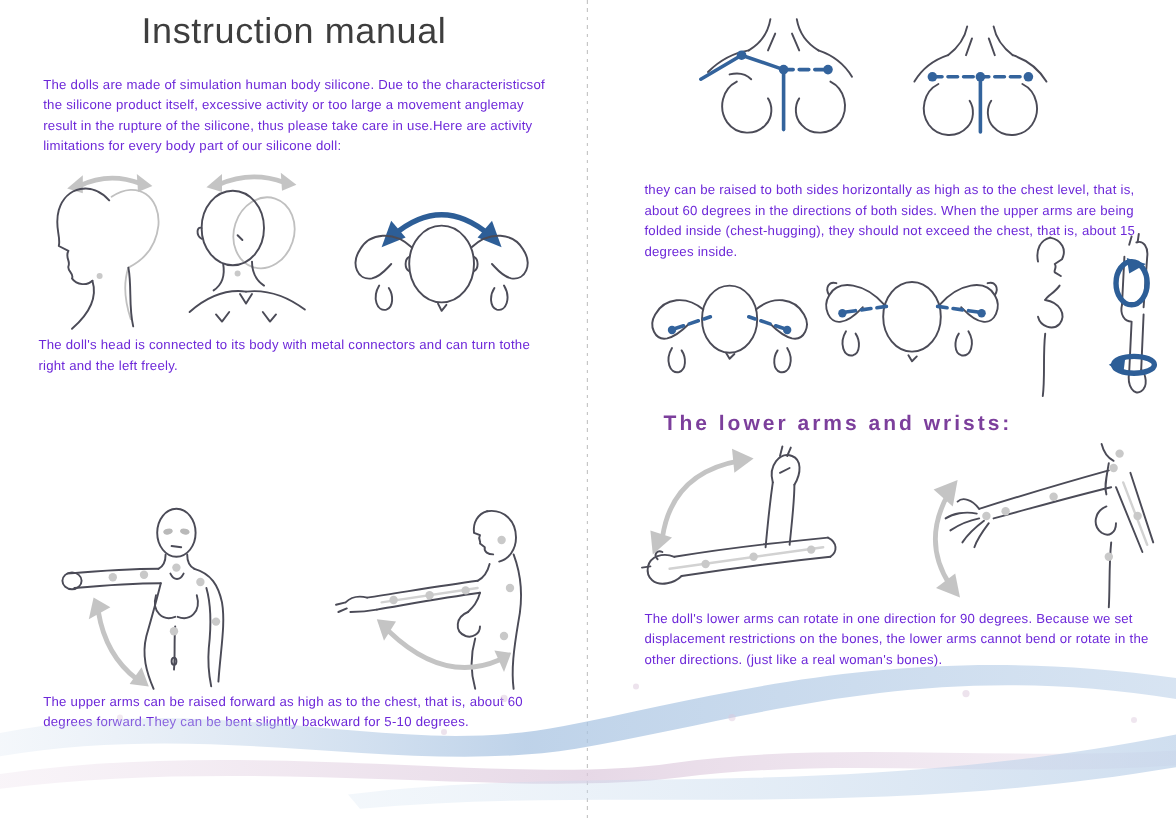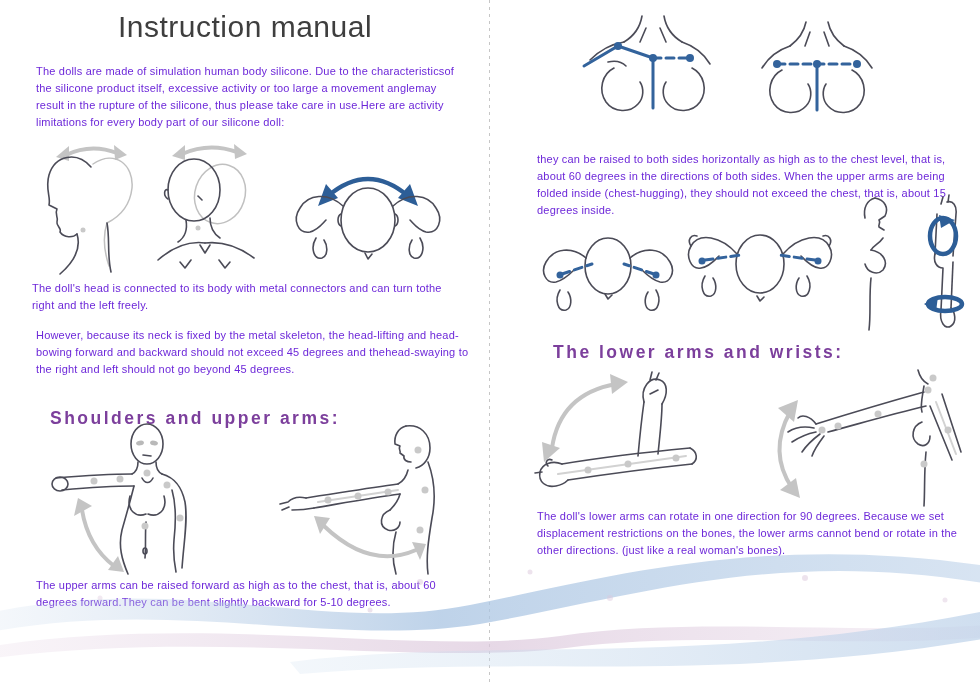--- a/index.html
+++ b/index.html
@@ -101,23 +101,21 @@
     <path class="ln" d="M28,80 C22,90 26,102 34,100 C40,98 40,88 36,82"></path>
     <path class="ln" d="M105,48 C120,34 140,36 148,50 C156,62 150,76 138,74 C130,72 126,66 122,62"></path>
     <path class="ln" d="M132,80 C138,90 134,102 126,100 C120,98 120,88 124,82"></path>
     <ellipse class="ln" cx="80" cy="62" rx="27" ry="32" fill="none"></ellipse>
     <path class="ln" d="M53,56 c-4,2 -4,10 0,12"></path>
     <path class="ln" d="M107,56 c4,2 4,10 0,12"></path>
     <path class="ln" d="M77,95 l3,6 l4,-5"></path>
   </svg>
 
   <p class="txt p-head">The doll's head is connected to its body with metal connectors and can turn tothe right and the left freely.</p>
-  <p class="txt p-neck">However, because its neck is fixed by the metal skeleton, the head-lifting and head-bowing forward and backward should not exceed 45 degrees and thehead-swaying to the right and left should not go beyond 45 degrees.</p>
-
-  <h2 class="heading h-shoulders">Shoulders and upper arms:</h2>
+
 
   <svg style="left:30px;top:418px;" width="225" height="158" viewBox="0 0 225 158">
     <ellipse class="ln" cx="117" cy="26" rx="16" ry="20" fill="none"></ellipse>
     <ellipse class="eye" cx="110" cy="25" rx="4" ry="2.4" transform="rotate(-12 110 25)"></ellipse>
     <ellipse class="eye" cx="124" cy="25" rx="4" ry="2.4" transform="rotate(12 124 25)"></ellipse>
     <path class="ln" d="M113,37 l8,1"></path>
     <path class="ln" d="M108,44 C108,50 106,54 102,56"></path>
     <path class="ln" d="M126,44 C126,50 128,54 132,56"></path>
     <path class="ln" d="M112,60 C115,66 120,66 123,60"></path>
     <path class="ln" d="M102,56 C80,56 50,58 26,60"></path>

